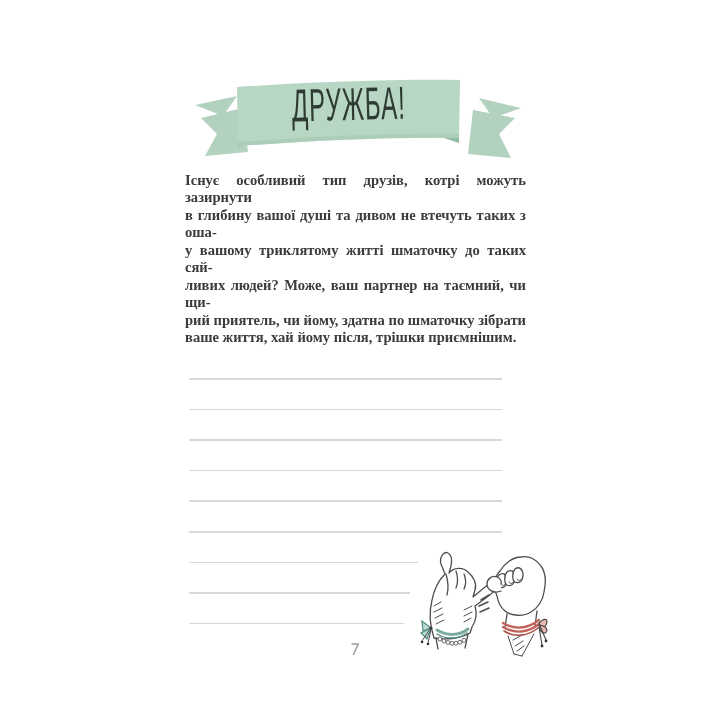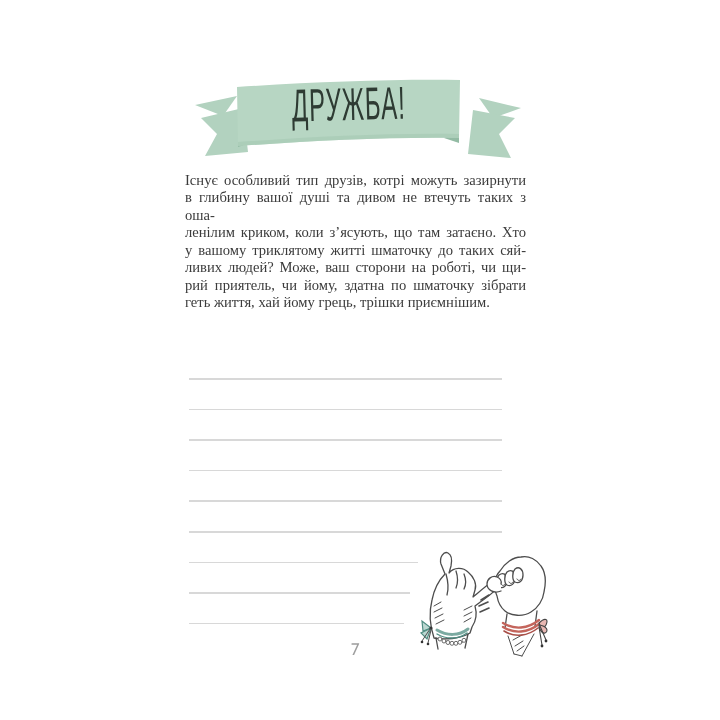--- a/index.html
+++ b/index.html
@@ -14,21 +14,21 @@
   .ribbon-fold{fill:#93bba4;}
   .ribbon-shade{fill:#a6c9b3;opacity:.65;}
   .banner-text{
     fill:#2e3b33;
     font-family:"Liberation Sans", sans-serif;
     font-size:46px;letter-spacing:2px;font-weight:400;
   }
   
   .intro{
     position:absolute;left:185px;top:172px;width:341px;
-    font-size:14.6px;line-height:17.45px;color:#3b3b3b;
+    font-size:14.6px;line-height:17.45px;color:#3b3b3b;font-weight:bold;
   }
   .pline{text-align:justify;text-align-last:justify;}
   .pline.last{text-align-last:left;}
   
   .rule{position:absolute;left:189px;height:1.6px;background:#d8d8d8;}
   
   .illus{position:absolute;left:418px;top:548px;width:132px;height:128px;}
   
   .pagenum{
     position:absolute;left:185px;top:640px;width:340px;text-align:center;
@@ -56,25 +56,24 @@
       <path class="ribbon-shade" d="M45,70 C120,65 190,61 266,62 L266,66 C190,65 120,69 45,74 Z"></path>
       <g transform="rotate(-1.5 156 40)">
         <text class="banner-text" transform="scale(0.52,1)" x="300" y="48" text-anchor="middle">ДРУЖБА!</text>
       </g>
     </svg>
   </div>
 
   <div class="intro">
     <div class="pline">Існує особливий тип друзів, котрі можуть зазирнути</div>
     <div class="pline">в глибину вашої душі та дивом не втечуть таких з оша-</div>
-    <div class="pline">ленілим криком, коли з’ясують, що там затаєно. Хто</div>
     <div class="pline">у вашому триклятому житті шматочку до таких сяй-</div>
-    <div class="pline">ливих людей? Може, ваш сторони на роботі, чи щи-</div>
+    <div class="pline">ливих людей? Може, ваш партнер на таємний, чи щи-</div>
     <div class="pline">рий приятель, чи йому, здатна по шматочку зібрати</div>
-    <div class="pline last">геть життя, хай йому грець, трішки приємнішим.</div>
+    <div class="pline last">ваше життя, хай йому після, трішки приємнішим.</div>
   </div>
 
   <div id="writing-lines">
       <div class="rule" style="top: 378px; width: 313px;"></div>
       <div class="rule" style="top: 408.6px; width: 313px;"></div>
       <div class="rule" style="top: 439.2px; width: 313px;"></div>
       <div class="rule" style="top: 469.8px; width: 313px;"></div>
       <div class="rule" style="top: 500.4px; width: 313px;"></div>
       <div class="rule" style="top: 531px; width: 313px;"></div>
       <div class="rule" style="top: 561.6px; width: 229px;"></div>

